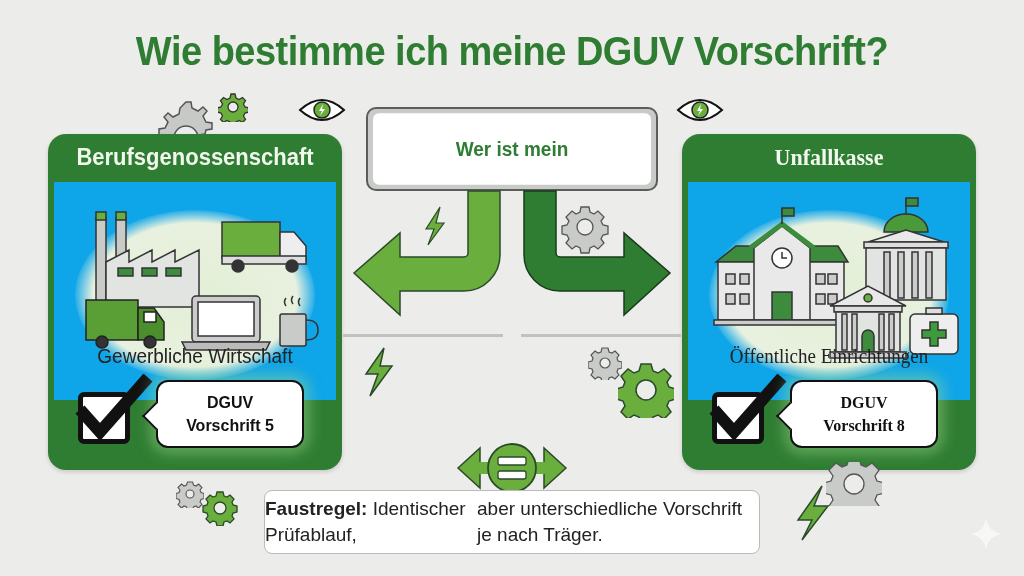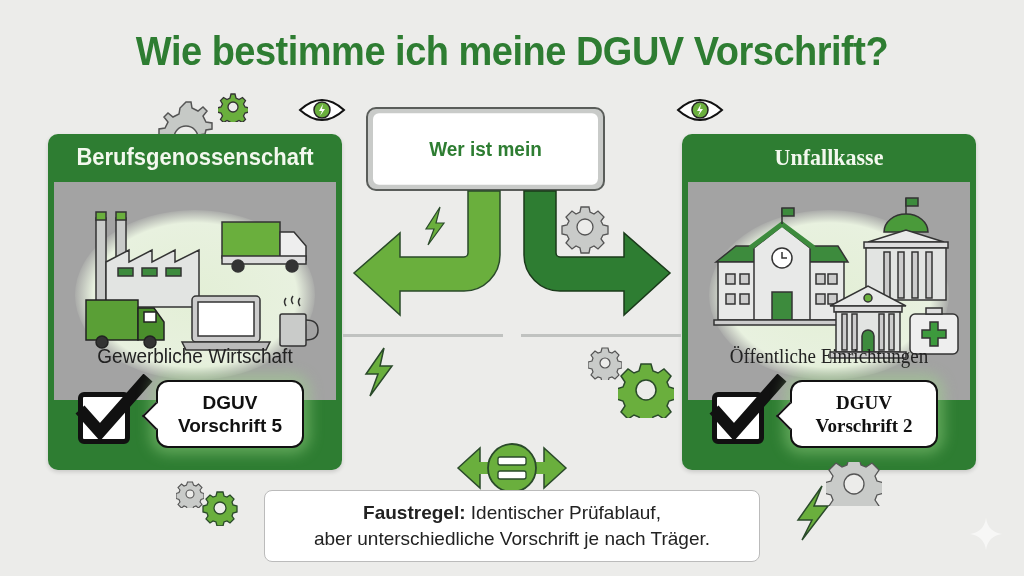--- a/index.html
+++ b/index.html
@@ -10,33 +10,33 @@
     position: relative;
   }
   .title {
     position: absolute; left: 0; top: 30px; width: 1024px;
     text-align: center; font-size: 38px; font-weight: bold;
     color: #2e7d32; letter-spacing: -0.5px;
     transform: scaleY(1.08);
   }
   .card {
     position: absolute; top: 134px; width: 294px; height: 336px;
-    background: #2e7d32; border-radius: 10px;
+    background: #2e7d32; border-radius: 18px;
     box-shadow: 0 2px 4px rgba(0,0,0,0.15);
   }
   .card.left { left: 48px; }
   .card.right { left: 682px; font-family: Liberation Serif, serif; }
   .card-header {
     height: 48px; color: #f3f8ee; font-weight: bold; font-size: 22px;
     display: flex; align-items: center; justify-content: center;
     transform: scaleY(1.05);
   }
   .card-body {
     position: absolute; left: 6px; right: 6px; top: 48px; height: 218px;
-    background: #a3a3a3;
+    background: #0ea5e9;
   }
   .illus-bg {
     position: absolute; left: 50%; top: 28px; width: 240px; height: 170px;
     transform: translateX(-50%); border-radius: 50%;
     background: radial-gradient(ellipse at center, #e3efd6 0%, #e8f1df 60%, rgba(255,255,255,0) 72%);
   }
   .illus { position: absolute; left: 0; top: 0; width: 100%; height: 190px; }
   .card-sub {
     position: absolute; left: 0; right: 0; top: 164px; text-align: center;
     font-size: 19px; color: #222; transform: scaleY(1.05);
@@ -46,46 +46,46 @@
   }
   .checkbox {
     position: absolute; left: 30px; top: 18px; width: 52px; height: 52px;
     background: #fff; border: 5px solid #111; border-radius: 6px;
   }
   .checkmark { position: absolute; left: 26px; top: 0px; width: 80px; height: 72px; }
   .bubble {
     position: absolute; left: 108px; top: 6px; width: 148px; height: 68px;
     background: #fff; border: 2.5px solid #111; border-radius: 12px;
     display: flex; flex-direction: column; align-items: center; justify-content: center;
-    font-weight: bold; font-size: 19px; color: #111; line-height: 23px;
+    font-weight: bold; font-size: 16px; color: #111; line-height: 23px;
     box-shadow: 0 0 14px 6px rgba(160,220,140,0.45);
   }
   .bubble::before {
     content: ""; position: absolute; left: -12px; top: 24px; width: 18px; height: 18px;
     background: #fff; border-left: 2.5px solid #111; border-bottom: 2.5px solid #111;
     transform: rotate(45deg);
   }
   .question {
-    position: absolute; left: 366px; top: 107px; width: 239px; height: 84px;
+    position: absolute; left: 366px; top: 107px; width: 292px; height: 84px;
     background: #c9cbc9; border-radius: 10px; border: 2px solid #5a5d5a;
     padding: 5px;
   }
   .question-inner {
     width: 100%; height: 100%; background: #fff; border-radius: 6px;
     display: flex; flex-direction: column; align-items: center; justify-content: center;
     color: #2e7d32; font-weight: bold; font-size: 19px; line-height: 25px;
     transform: scaleY(1.02);
   }
   .arrows { position: absolute; left: 340px; top: 185px; width: 350px; height: 160px; }
   .divider-line { position: absolute; top: 334px; height: 3px; background: #c0c2c0; }
   .equals-icon { position: absolute; left: 456px; top: 440px; width: 112px; height: 56px; }
   .rule {
-    position: absolute; left: 264px; top: 490px; width: 496px; height: 72px;
+    position: absolute; left: 264px; top: 490px; width: 496px; height: 64px;
     background: #fff; border: 1.5px solid #bbb; border-radius: 8px;
-    display: flex; flex-direction: column; align-items: center; justify-content: center;
+    display: flex; flex-direction: row; align-items: center; justify-content: center;
     font-size: 19px; color: #222; line-height: 26px;
   }
   .rule b { font-weight: bold; }
   .deco { position: absolute; }
 </style>
 </head>
 <body>
 
 <div class="title">Wie bestimme ich meine DGUV Vorschrift?</div>
 
@@ -230,21 +230,21 @@
     </svg>
     <div class="card-sub">Öffentliche Einrichtungen</div>
   </div>
   <div class="badge-row">
     <div class="checkbox"></div>
     <svg class="checkmark" viewBox="0 0 80 72">
       <path d="M10 40 L26 58 L70 8" fill="none" stroke="#111" stroke-width="12" stroke-linecap="square"></path>
     </svg>
     <div class="bubble">
       <span>DGUV</span>
-      <span>Vorschrift 2</span>
+      <span>Vorschrift 8</span>
     </div>
   </div>
 </div>
 
 <div class="question">
   <div class="question-inner">
     <span>Wer ist mein</span>
   </div>
 </div>
 

